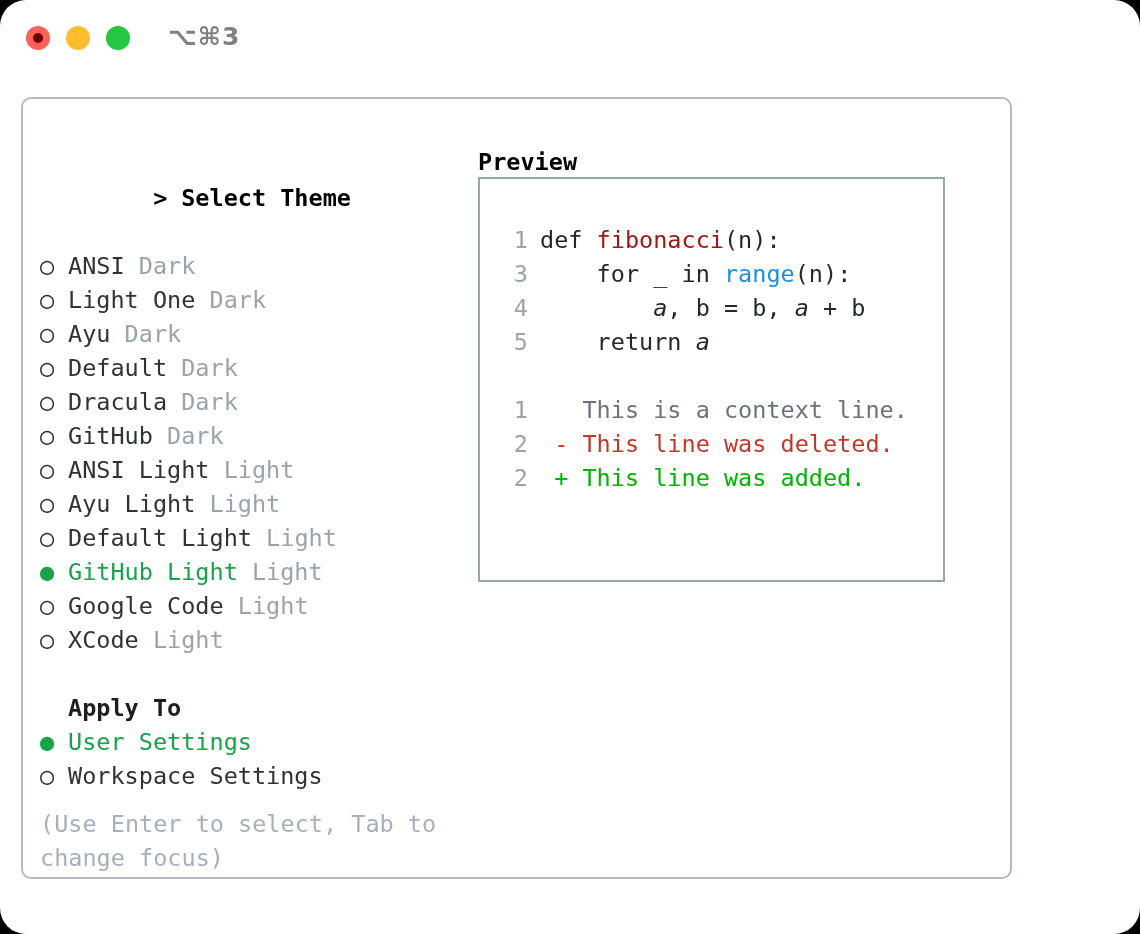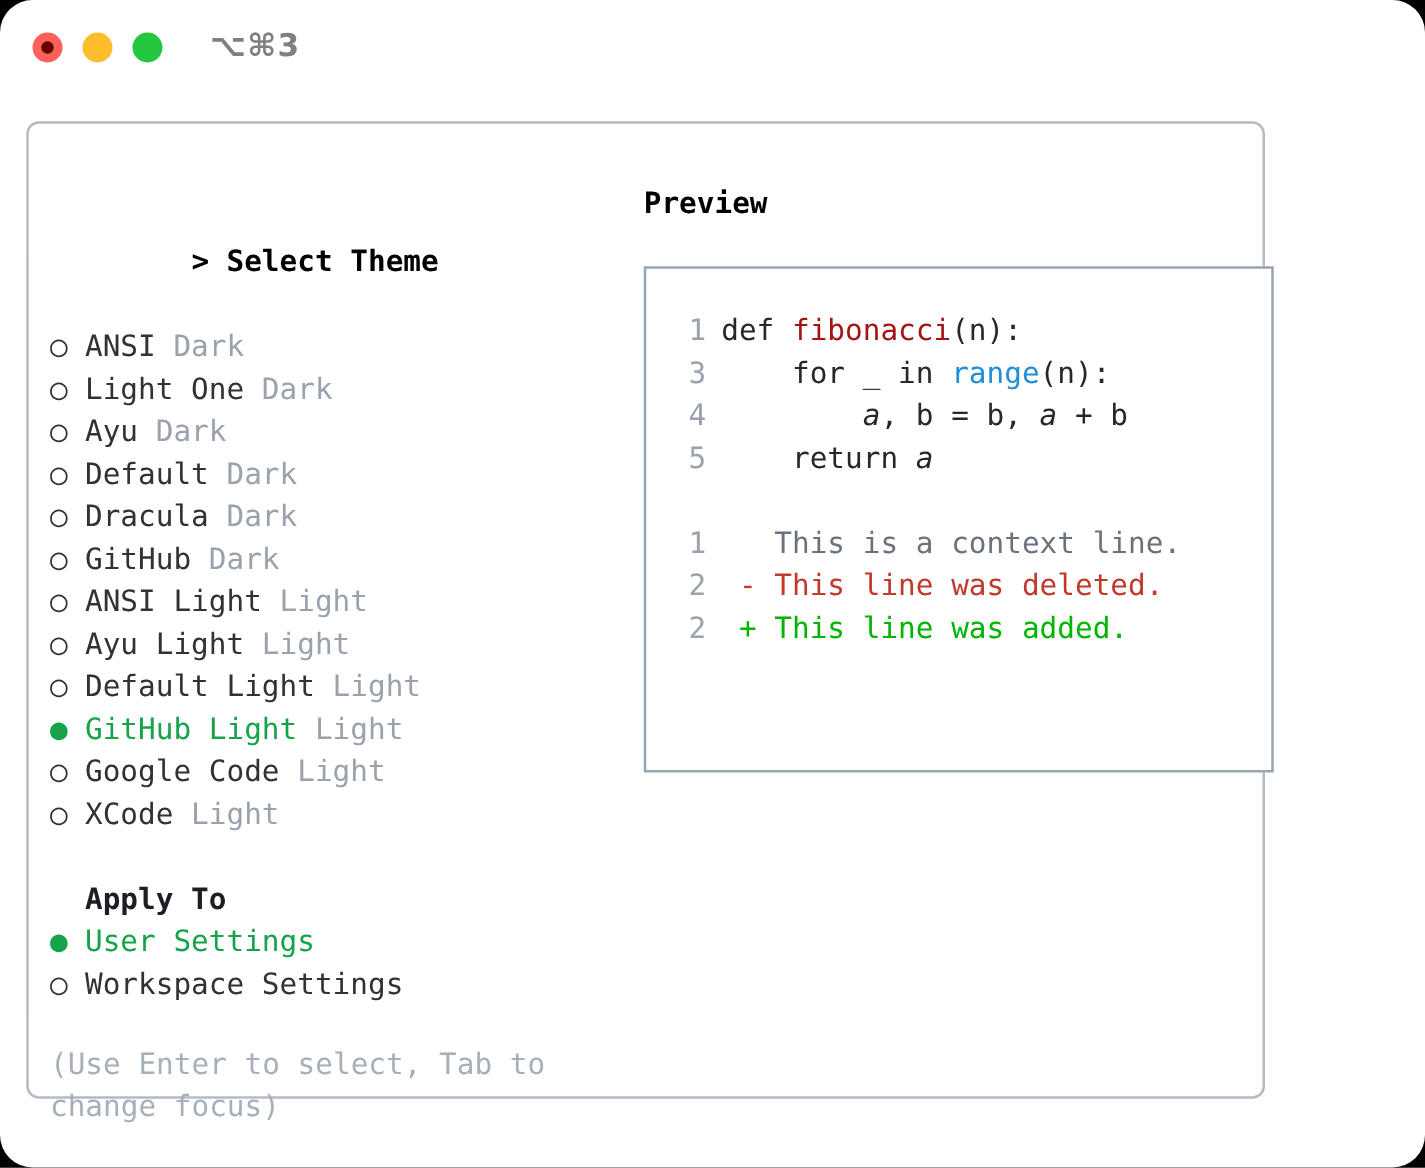--- a/index.html
+++ b/index.html
@@ -79,21 +79,21 @@
     border: 2px solid #b3bcc6;
     border-radius: 10px;
     box-sizing: border-box;
     background: #ffffff;
   }
 
   
   #left-col {
     position: absolute;
     left: 17px;
-    top: 59px;
+    top: 48px;
     width: 440px;
   }
 
   .row {
     font-size: 23.5px;
     line-height: 34px;
     white-space: pre;
     color: #2f3337;
   }
   .marker {
@@ -114,49 +114,48 @@
 
   .apply-hdr {
     font-size: 23.5px;
     line-height: 34px;
     white-space: pre;
     color: #1b1f23;
     font-weight: bold;
   }
 
   #hint {
-    margin-top: 30px;
+    margin-top: 14px;
     font-size: 23.5px;
     line-height: 34px;
     color: #a7b0ba;
     width: 410px;
     white-space: normal;
   }
 
   
   #right-col {
     position: absolute;
-    left: 492px;
+    left: 455px;
     top: 48px;
     width: 490px;
   }
   #preview-title {
     font-size: 23.5px;
     line-height: 30px;
     font-weight: bold;
     color: #000000;
   }
   #preview-panel {
-    margin-top: 36px;
-    width: 504px;
+    width: 467px;
     height: 405px;
     border: 2px solid #99a4b2;
     box-sizing: border-box;
     background: #ffffff;
-    padding: 32px 0 0 22px;
+    padding: 44px 0 0 22px;
   }
   .code-line {
     font-size: 23.5px;
     line-height: 34px;
     white-space: pre;
     color: #24292e;
   }
   .ln {
     display: inline-block;
     width: 26px;

